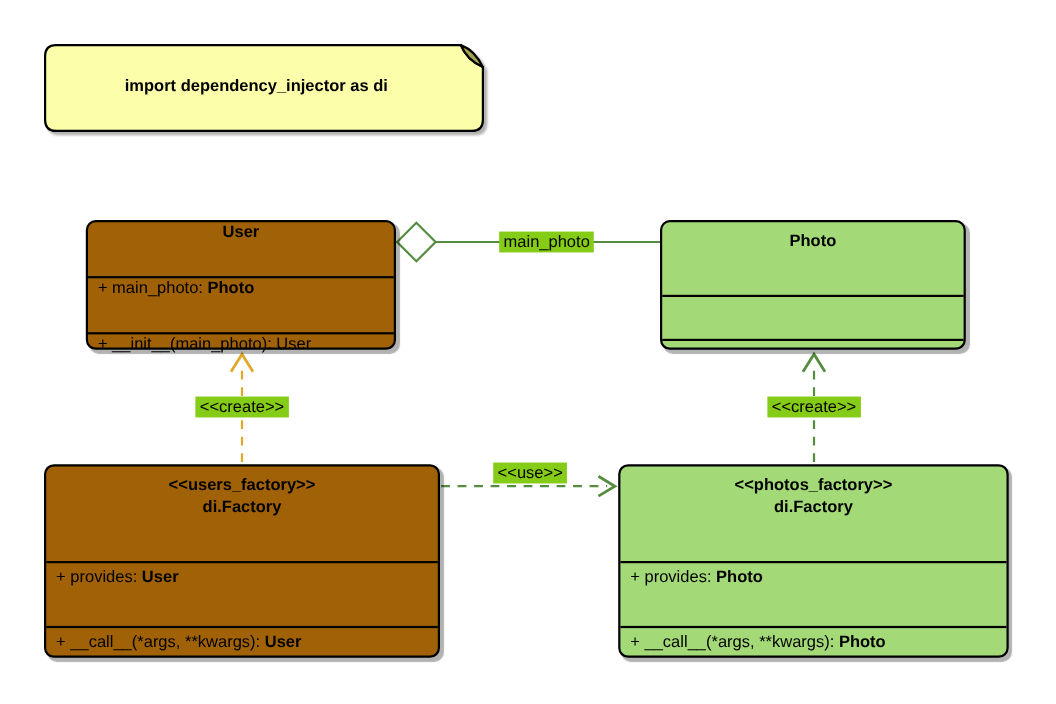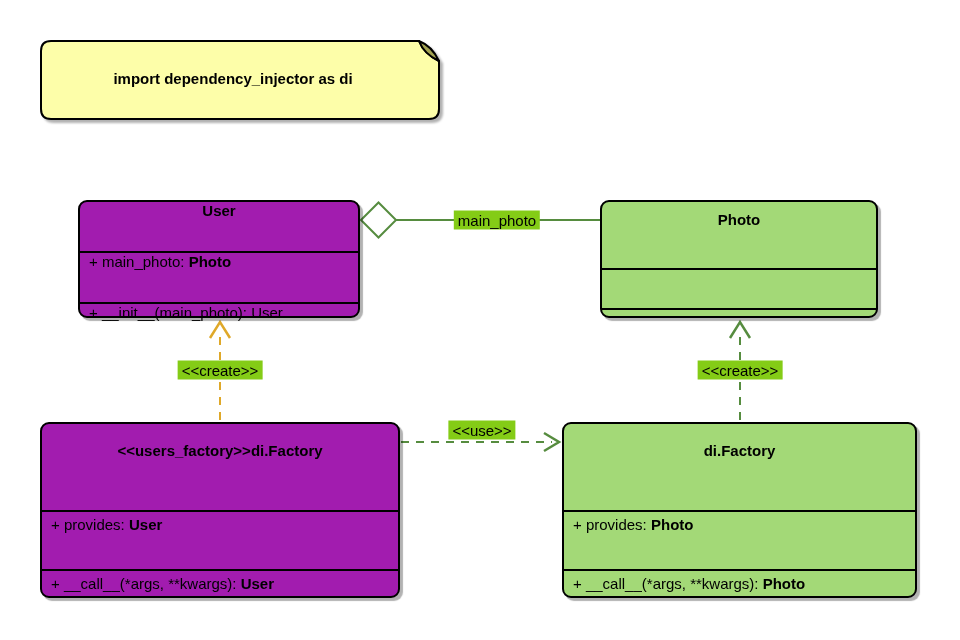--- a/index.html
+++ b/index.html
@@ -30,31 +30,31 @@
   .uml-class {
     position: absolute;
     display: flex;
     flex-direction: column;
     border: 2px solid #000;
     border-radius: 9px;
     box-shadow: 3px 3px 1px rgba(0,0,0,0.30);
     font-size: 15px;
     color: #000;
   }
-  .uml-class.yellow { background: #a21caf; text-align: right; }
+  .uml-class.yellow { background: #a16207; text-align: right; }
   .uml-class.green  { background: #A3D977; }
 
   .uml-title {
     height: 34px;
     display: flex; align-items: center; justify-content: center;
     font-weight: bold;
   }
   .uml-title2 {
     height: 54px;
-    display: flex; 
+    display: flex; flex-direction: column;
     align-items: center; justify-content: center;
     font-weight: bold; line-height: 20px;
   }
   .uml-row {
     flex: 1;
     border-top: 2px solid #000;
     display: flex; align-items: center;
     padding-left: 9px;
     white-space: pre;
     margin-top: 32px;
@@ -123,17 +123,18 @@
   <div class="uml-title2">
     <div>&lt;&lt;users_factory&gt;&gt;</div>
     <div>di.Factory</div>
   </div>
   <div class="uml-row"><span>+ provides: </span><b>User</b></div>
   <div class="uml-row"><span>+ __call__(*args, **kwargs): </span><b>User</b></div>
 </div>
 
 <div class="uml-class green" style="left:562px; top:422px; width:355px; height:176px;">
   <div class="uml-title2">
+    <div>&lt;&lt;photos_factory&gt;&gt;</div>
     <div>di.Factory</div>
   </div>
   <div class="uml-row"><span>+ provides: </span><b>Photo</b></div>
   <div class="uml-row"><span>+ __call__(*args, **kwargs): </span><b>Photo</b></div>
 </div>
 
 </body></html>

